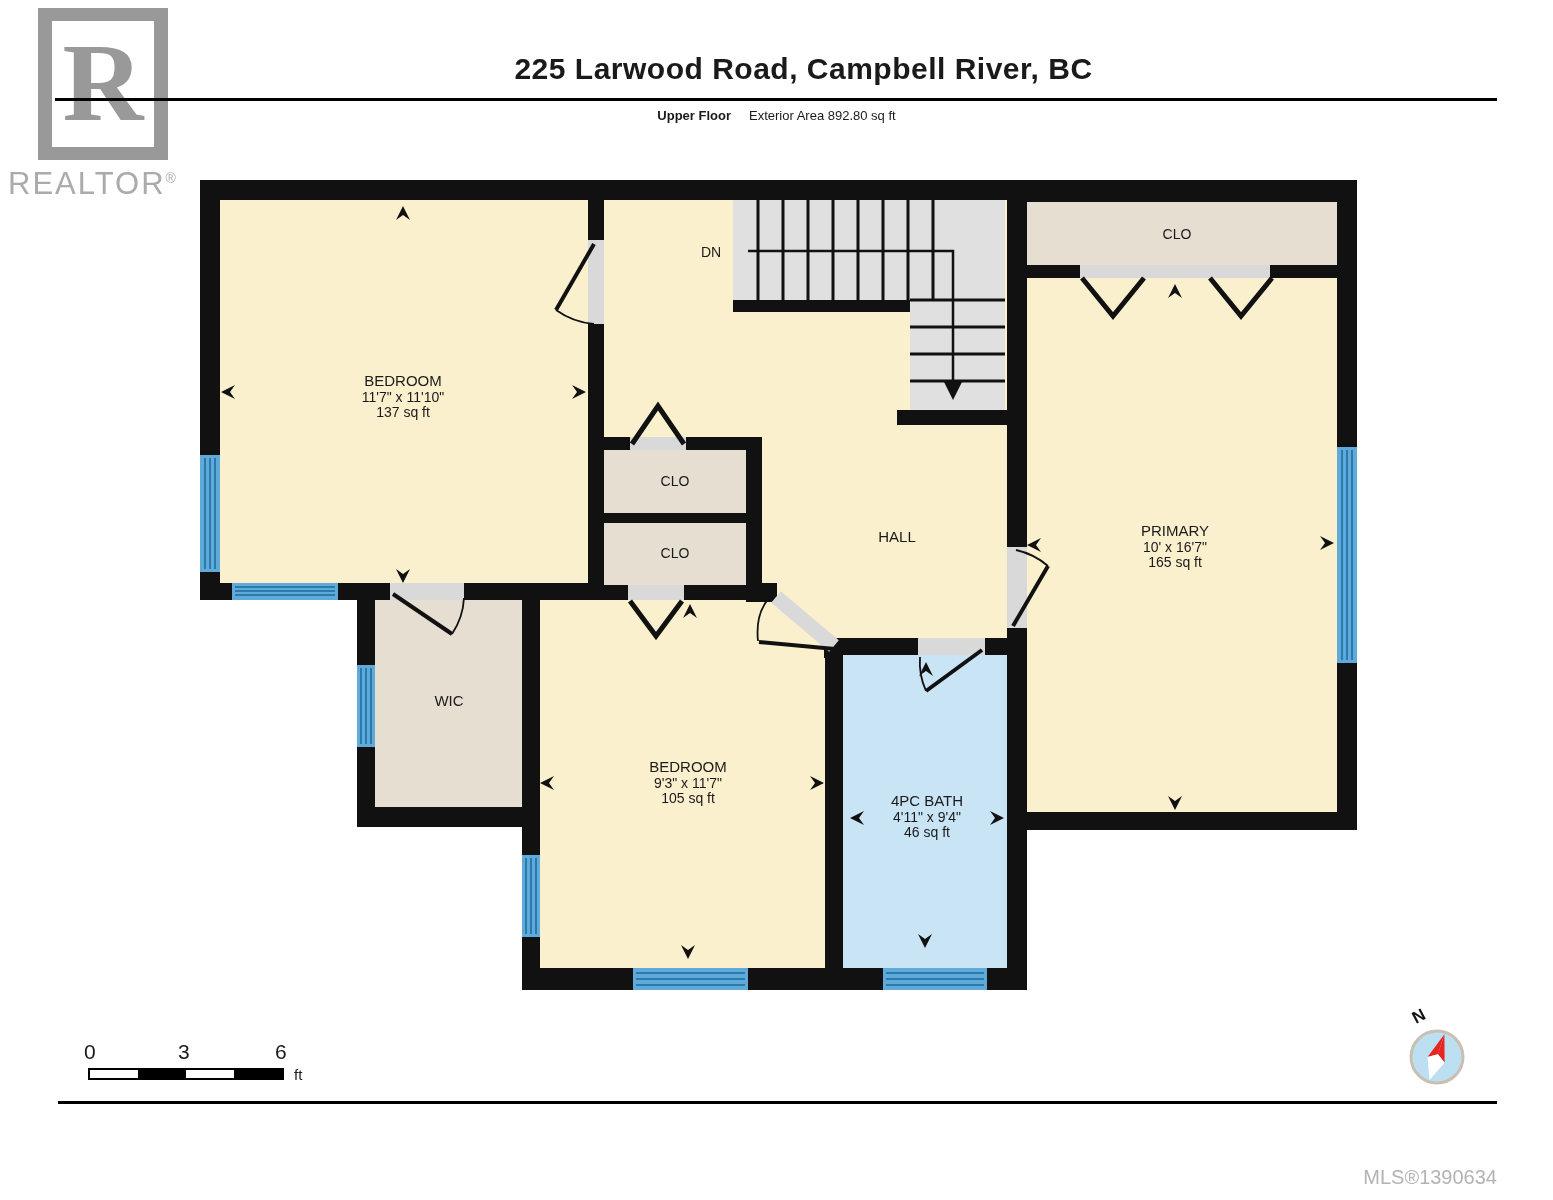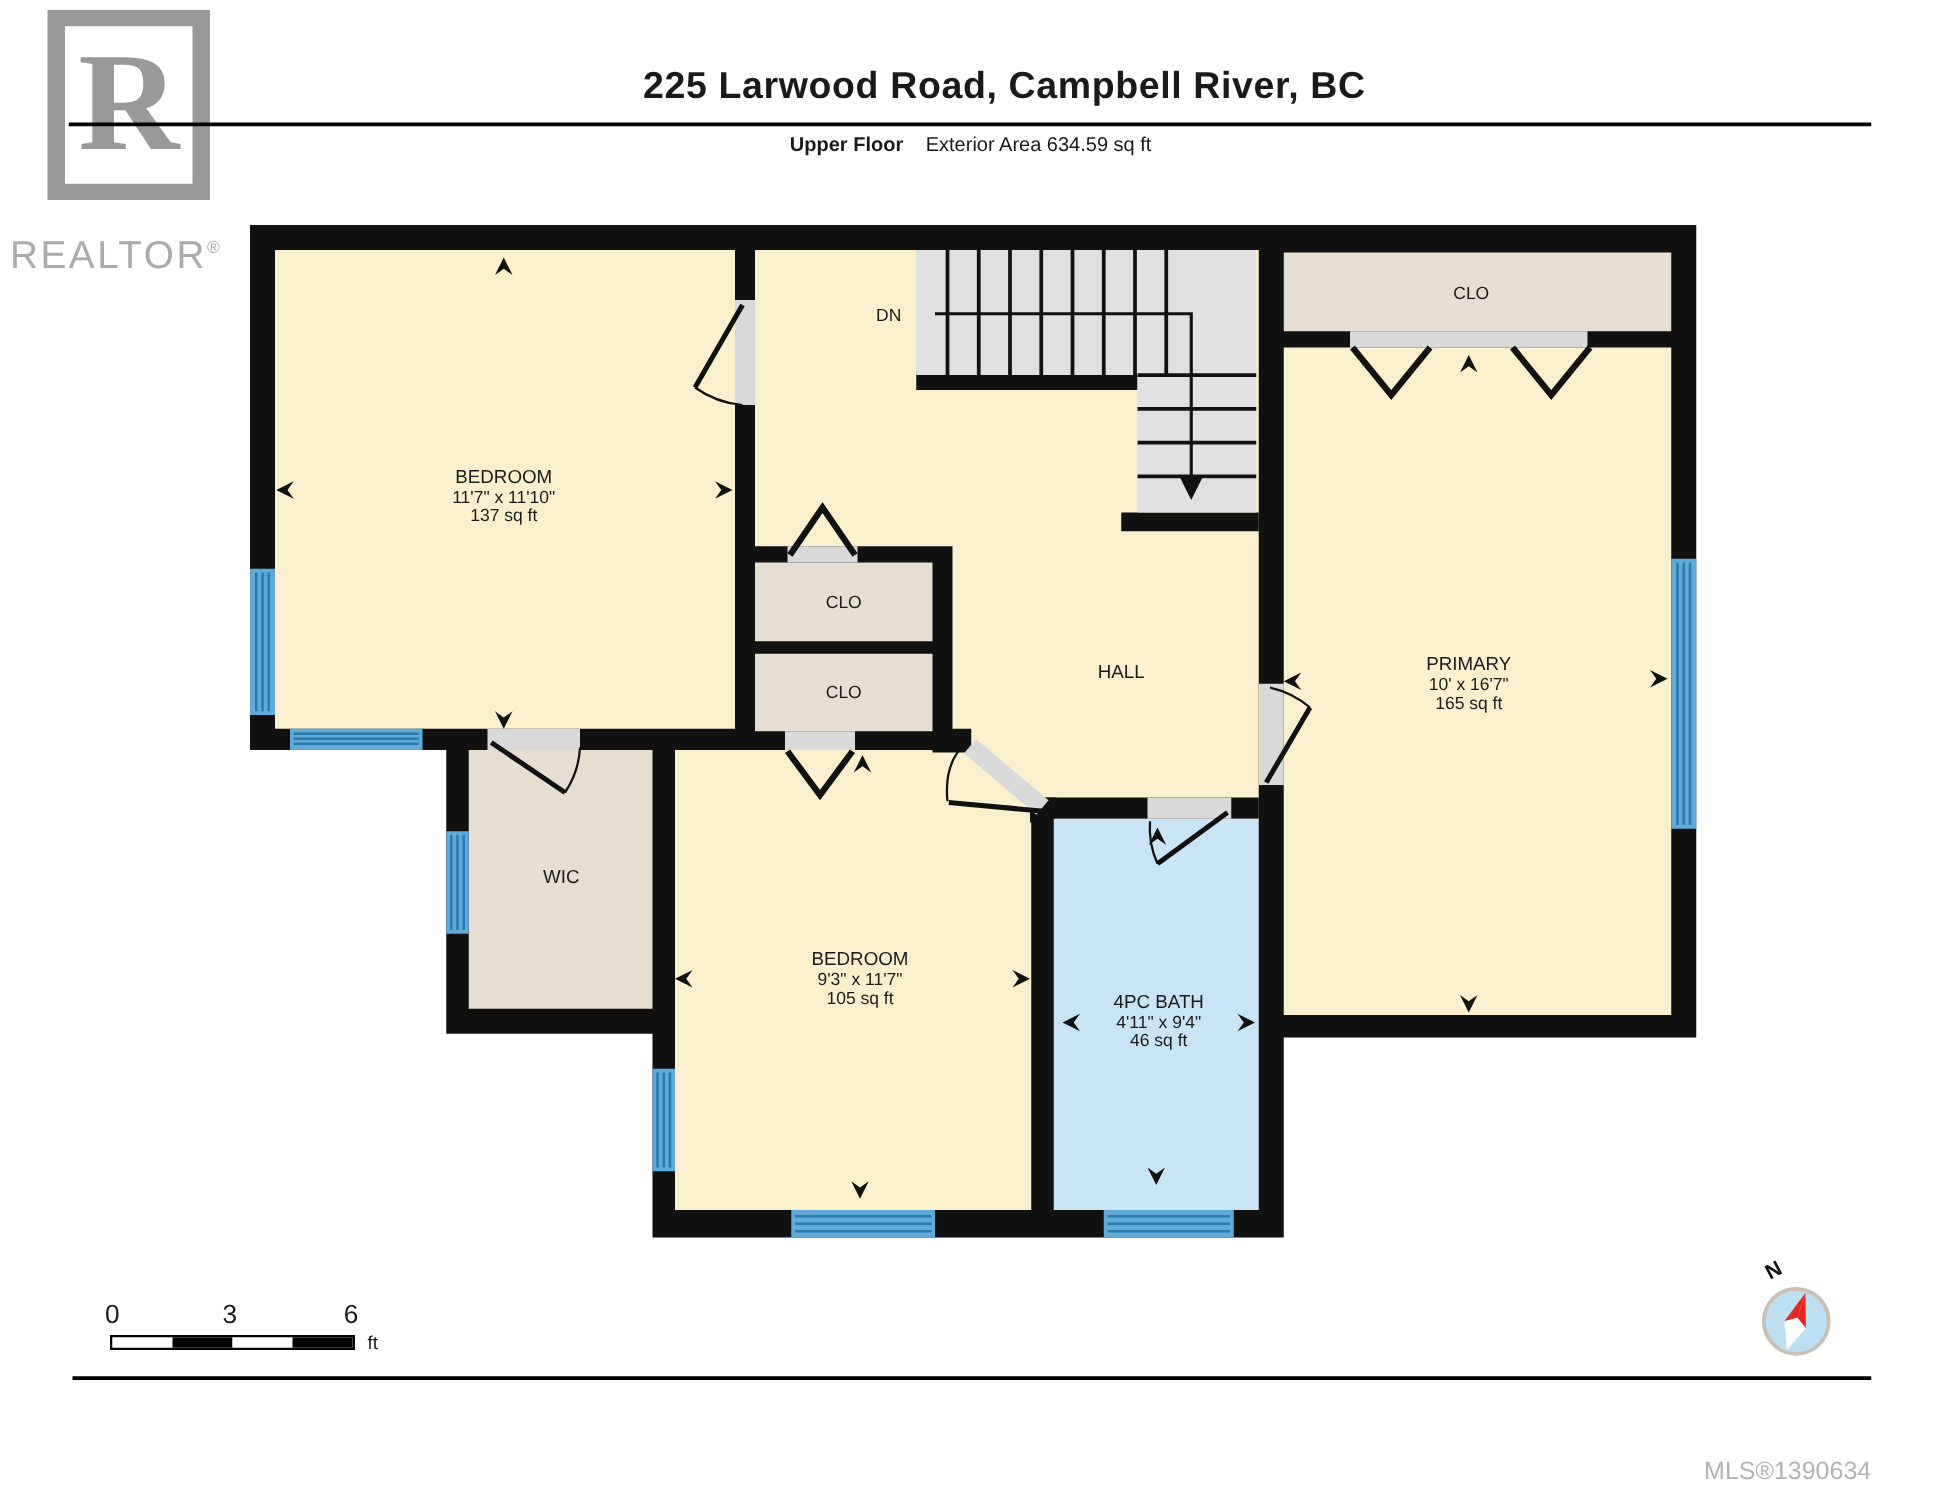--- a/index.html
+++ b/index.html
@@ -13,27 +13,27 @@
   body{font-family:"Liberation Sans", sans-serif; color:var(--text-dark);}
   .page{position:relative;width:1553px;height:1200px;background:#fff;overflow:hidden;}
 
   
   .logo{position:absolute;left:38px;top:8px;width:130px;height:152px;background:var(--logo-gray);}
   .logo-inner{position:absolute;left:14px;top:13px;right:14px;bottom:13px;background:#ffffff;
     display:flex;align-items:center;justify-content:center;}
   .logo-r{font-weight:bold;font-size:112px;line-height:1;color:var(--logo-gray);
     font-family:"Liberation Serif", serif;transform:translateY(-2px);}
   .logo-word{position:absolute;left:8px;top:166px;font-size:31px;letter-spacing:2px;
-    color:#ABABAB;font-weight:400;white-space:nowrap;margin-top:20px;}
+    color:#ABABAB;font-weight:400;white-space:nowrap;}
   .logo-word sup{font-size:14px;}
   .page-title{position:absolute;left:0;top:52px;width:100%;text-align:center;
     font-size:30px;font-weight:bold;letter-spacing:0.5px;margin-left:27px;}
   .title-rule{position:absolute;left:55px;top:98px;width:1442px;height:3px;background:#000;}
   .subtitle{position:absolute;left:0;top:108px;width:100%;display:flex;justify-content:center;
-    gap:18px;font-size:16px;}
+    gap:18px;font-size:13px;}
   .subtitle .floor{font-weight:bold;}
 
   
   .plan-svg{position:absolute;left:0;top:0;width:1553px;height:1200px;}
   .wall{fill:var(--wall);}
   .room{fill:var(--room-fill);}
   .closet{fill:var(--closet-fill);}
   .bath{fill:var(--bath-fill);}
   .stairs{fill:var(--stair-fill);}
   .tread{stroke:var(--wall);stroke-width:3;}
@@ -72,21 +72,21 @@
     <div class="logo-inner">
       <span class="logo-r">R</span>
     </div>
   </div>
   <div class="logo-word"><span>REALTOR</span><sup>®</sup></div>
 
   <div class="page-title">225 Larwood Road, Campbell River, BC</div>
   <div class="title-rule"></div>
   <div class="subtitle">
     <span class="floor">Upper Floor</span>
-    <span class="area">Exterior Area 634.59 sq ft</span>
+    <span class="area">Exterior Area 892.80 sq ft</span>
   </div>
 
   <svg class="plan-svg" viewBox="0 0 1553 1200">
 
     <path class="wall" d="M200,180 L1357,180 L1357,830 L1027,830 L1027,990 L522,990 L522,827 L357,827 L357,600 L200,600 Z"></path>
 
     <rect class="room" x="220" y="200" width="368" height="383"></rect>
     <rect class="room" x="604" y="200" width="403" height="455"></rect>
     <rect class="room" x="540" y="600" width="285" height="368"></rect>
     <rect class="room" x="1027" y="278" width="310" height="534"></rect>

